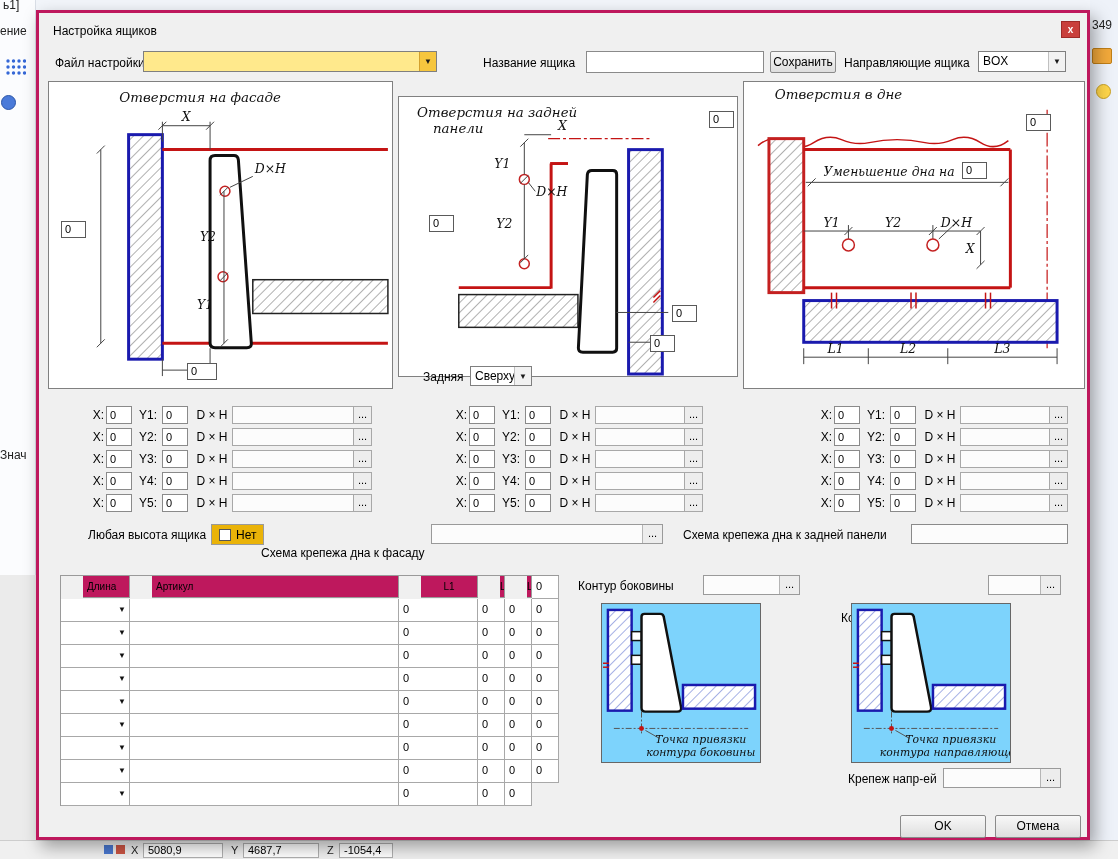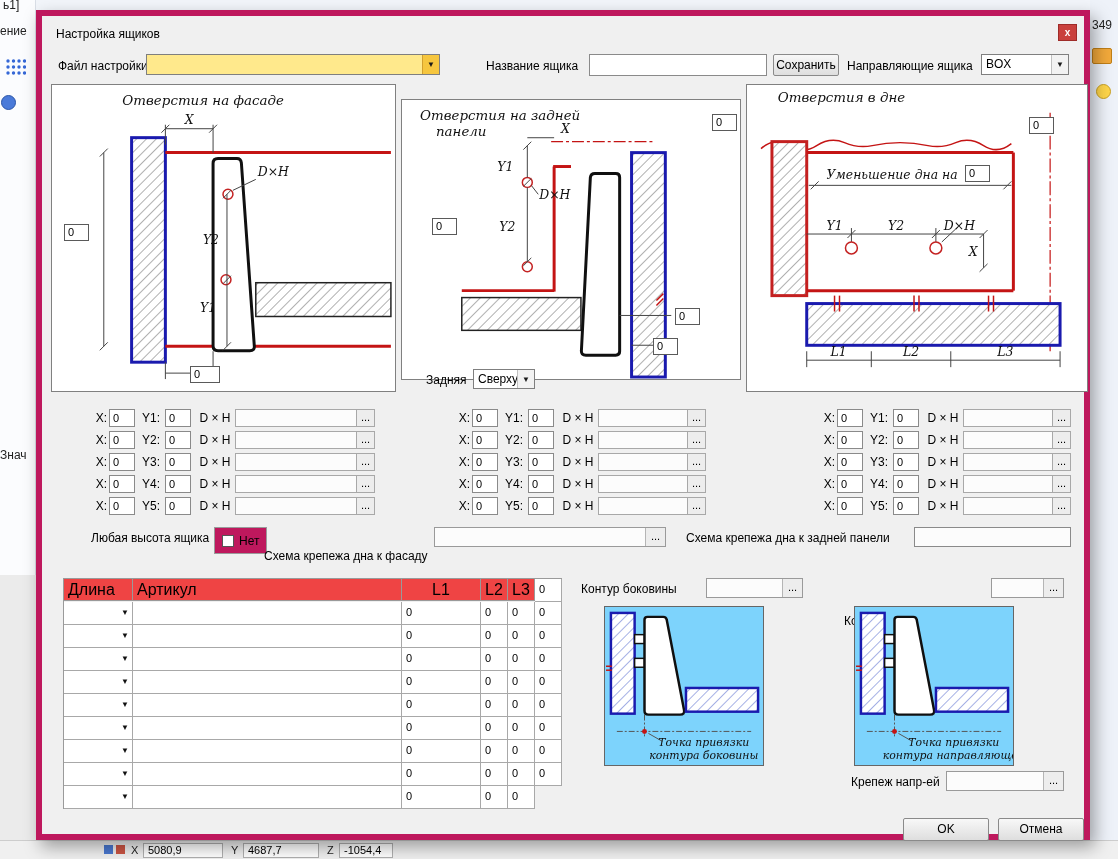--- a/index.html
+++ b/index.html
@@ -11,21 +11,21 @@
   .bg-left { position:absolute; left:0; top:0; width:36px; height:859px; background:#fbfcfe; border-right:1px solid #d9dee6; }
   .bg-left-lower { position:absolute; left:0; top:575px; width:36px; height:265px; background:#ebebeb; }
   .bg-right { position:absolute; left:1090px; top:0; width:28px; height:859px; background:#eef2f9; }
   .frag { position:absolute; font-size:12px; color:#222; white-space:nowrap; }
   .statusbar { position:absolute; left:0; top:840px; width:1118px; height:19px; background:#f0f0f0; border-top:1px solid #cdcdcd; }
   .sb-lbl { position:absolute; top:3px; font-size:11px; color:#222; }
   .sb-box { position:absolute; top:2px; height:15px; background:#fff; border:1px solid #b0b0b0; font-size:11px; line-height:13px; padding-left:4px; }
   .mini-ic { position:absolute; }
 
   
-  .dialog { position:absolute; left:36px; top:10px; width:1054px; height:830px; background:#f0f0f0; border:6px solid #be185d; box-shadow:5px 7px 16px rgba(0,0,0,.35); }
+  .dialog { position:absolute; left:36px; top:10px; width:1054px; height:830px; background:#f0f0f0; border:3px solid #be185d; box-shadow:5px 7px 16px rgba(0,0,0,.35); }
   .dtitle { position:absolute; left:14px; top:11px; font-size:12px; }
   .closebtn { position:absolute; right:7px; top:8px; width:19px; height:17px; background:#c9403c; border:1px solid #9e2b28; color:#fff; font-size:10px; font-weight:bold; text-align:center; line-height:15px; cursor:default; }
   .lbl { position:absolute; font-size:12px; line-height:14px; white-space:nowrap; }
   .tbx { position:absolute; background:#fff; border:1px solid #8a8a8a; font-size:12px; line-height:19px; padding-left:4px; overflow:hidden; }
   .btn { position:absolute; background:linear-gradient(#f8f8f8,#dedede); border:1px solid #8a8a8a; border-radius:2px; font-size:12px; text-align:center; line-height:20px; }
   .combo { position:absolute; display:flex; background:#fff; border:1px solid #7f7f7f; height:21px; }
   .combo .ctext { flex:1; font-size:12px; line-height:19px; padding-left:4px; overflow:hidden; }
   .combo .carr { width:17px; text-align:center; font-size:8px; line-height:19px; color:#1a1a1a; background:#f2f2f2; border-left:1px solid #c0c0c0; }
   .combo.yellow { background:#ffe98c; }
   .combo.yellow .carr { background:#f6c63e; border-left:1px solid #d3a02c; }
@@ -49,29 +49,29 @@
   .hrow { display:flex; align-items:center; height:18px; margin-bottom:4px; }
   .hlx { width:16px; margin-right:2px; text-align:right; font-size:12px; }
   .hin { width:26px; margin-right:4px; height:18px; background:#fff; border:1px solid #8a8a8a; font-size:11px; line-height:16px; padding-left:3px; }
   .hly { width:24px; margin-right:2px; text-align:center; font-size:12px; }
   .hldh { width:40px; text-align:center; font-size:12px; }
   .hdh { height:18px; background:#fcfcfc; border:1px solid #a8a8a8; }
   .g1 .hdh { width:122px; } .g2 .hdh, .g3 .hdh { width:90px; }
   .hdots { width:18px; height:18px; background:#ededed; border:1px solid #a8a8a8; border-left:none; text-align:center; font-size:11px; line-height:14px; }
 
   
-  .chkwrap { position:absolute; display:flex; align-items:center; gap:5px; height:27px; padding:0 7px; background:#be185d; border:1px solid #9a9a9a; font-size:12px; }
+  .chkwrap { position:absolute; display:flex; align-items:center; gap:5px; height:21px; padding:0 7px; background:#eab308; border:1px solid #9a9a9a; font-size:12px; }
   .chkbox { width:12px; height:12px; background:#fff; border:1px solid #555; }
   .ffield { position:absolute; height:20px; background:#fcfcfc; border:1px solid #9a9a9a; display:flex; }
   .fval { flex:1; font-size:11px; line-height:18px; padding-left:3px; overflow:hidden; }
   .fdots { width:20px; background:#ededed; border-left:1px solid #b5b5b5; text-align:center; font-size:11px; line-height:16px; }
 
   
   #drawer-kits-table { position:absolute; left:21px; top:562px; width:499px; display:grid; grid-template-columns:69px 269px 79px 27px 27px 27px; border-left:1px solid #9a9a9a; border-top:1px solid #9a9a9a; }
-  .hcell { height:22px; background:#ef4444; border-right:1px solid #9a9a9a; border-bottom:1px solid #9a9a9a; font-size:16px; line-height:21px; padding-left:4px; overflow:hidden; white-space:nowrap; }
+  .hcell { height:22px; background:#be185d; border-right:1px solid #9a9a9a; border-bottom:1px solid #9a9a9a; font-size:10px; line-height:21px; padding-left:4px; overflow:hidden; white-space:nowrap;margin-left:22px; }
   .hcell.cnum { text-align:center; padding-left:0; }
   .cell { height:23px; background:#fff; border-right:1px solid #a8a8a8; border-bottom:1px solid #a8a8a8; font-size:11px; line-height:21px; padding-left:4px; overflow:hidden; }
   .cell.cnum { padding-left:4px; }
   .name-cell { position:relative; }
   .carr2 { position:absolute; right:3px; top:0; font-size:8px; line-height:22px; color:#111; }
 
   .picbox { position:absolute; width:160px; height:160px; background:#7dd3fc; border:1px solid #666; }
   .picbox svg { display:block; width:100%; height:100%; }
 </style>
 </head>

